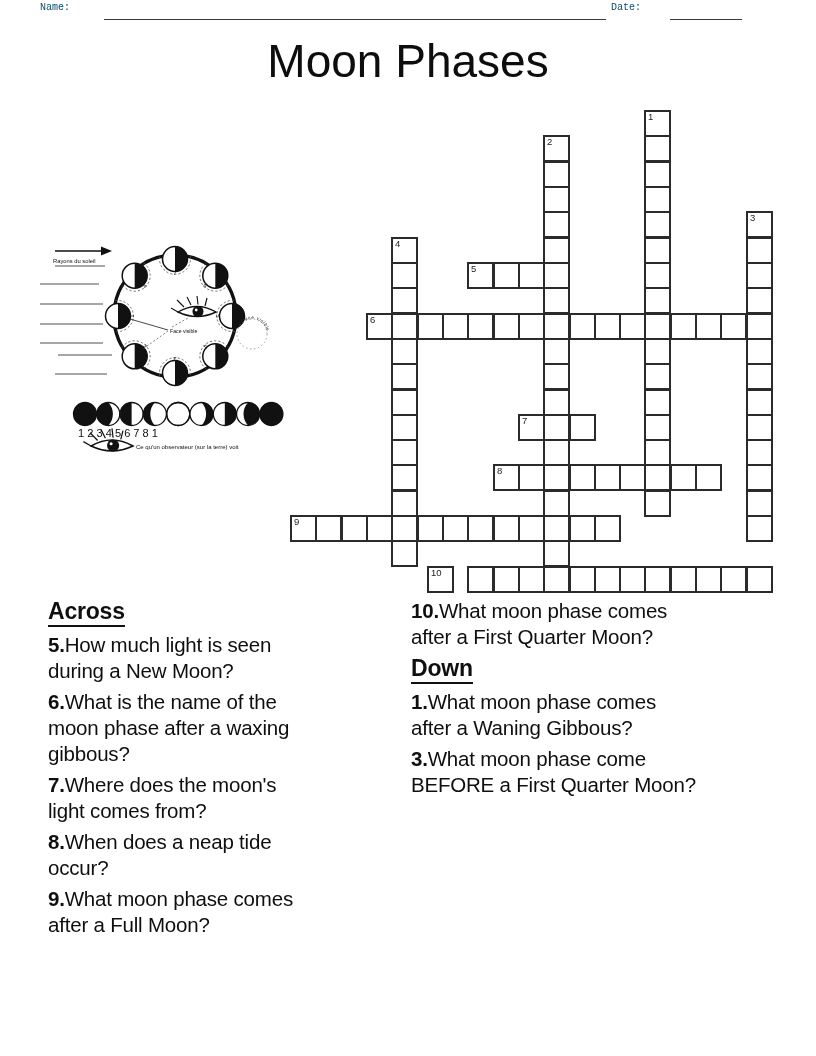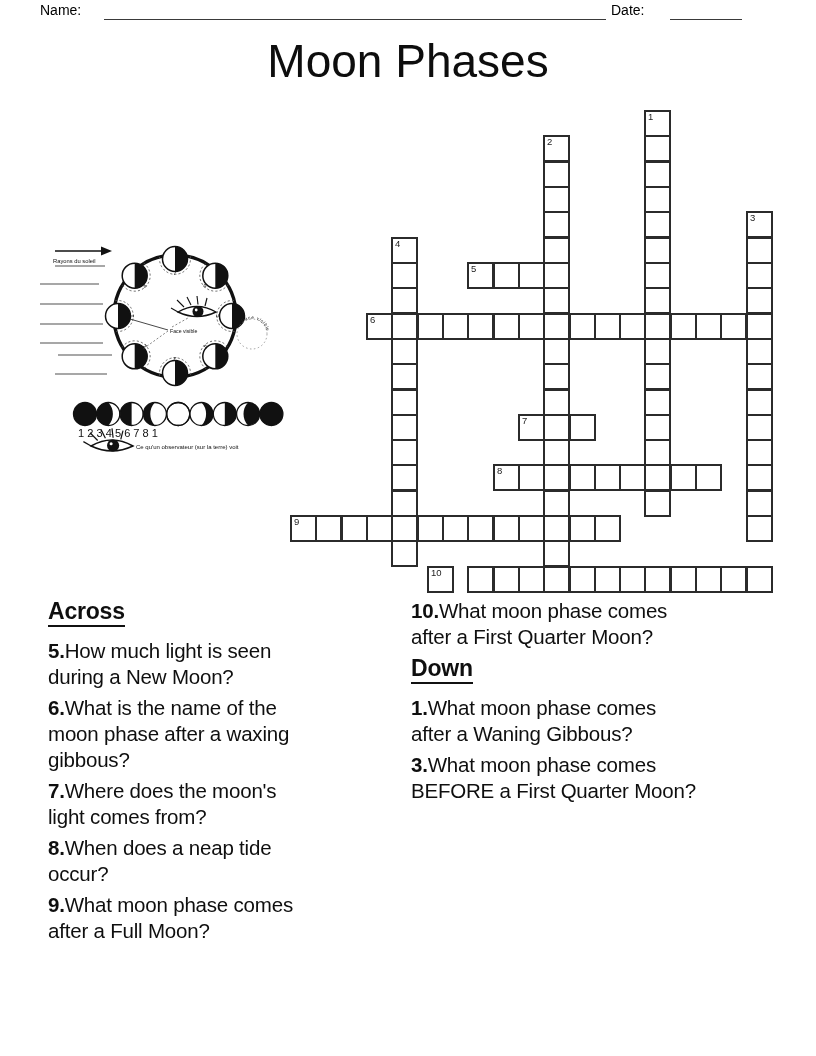--- a/index.html
+++ b/index.html
@@ -1,36 +1,36 @@
 <!DOCTYPE html>
 <html><head>
 <meta charset="utf-8">
 <style>
   html,body{margin:0;padding:0;background:#e8e8e8;}
   .page{
     position:relative;width:816px;height:1056px;background:#fff;margin:0 auto;
     font-family:"Liberation Sans","DejaVu Sans",sans-serif;color:#111;overflow:hidden;
   }
   
-  .hdr-label{position:absolute;font-size:14px;color:#000000;}
+  .hdr-label{position:absolute;font-size:10px;color:#0c4a6e;font-family:Liberation Mono, monospace;}
   .blank-line{position:absolute;border-bottom:1.5px solid #3a3a3a;height:16px;}
   
   .title{position:absolute;top:34px;left:0;width:100%;text-align:center;
     font-size:46px;letter-spacing:0px;color:#0d0d0d;font-weight:500;}
   
   .grid{position:absolute;left:290px;top:110px;width:490px;height:490px;}
   .cell{position:absolute;width:27px;height:27px;box-sizing:border-box;
     border:2px solid #2b2b2b;background:#fff;}
   .cellnum{position:absolute;top:0px;left:2px;font-size:9.5px;line-height:10px;color:#222;}
   
   .clues-col{position:absolute;font-size:20.5px;line-height:26px;color:#0f0f0f;letter-spacing:-0.2px;}
   .clues-left{left:48px;top:598px;width:355px;}
   .clues-right{left:411px;top:598px;width:372px;}
   .clue-heading{display:table;font-weight:bold;font-size:23px;line-height:26px;
-    border-bottom:2.5px solid #111;padding-bottom:1px;margin-bottom:11px;}
+    border-bottom:2.5px solid #111;padding-bottom:1px;margin-bottom:5px;}
   .clue{margin-bottom:5px;}
   .cnum{font-weight:bold;margin-right:0;}
   .ctext{white-space:pre-line;}
   
   .diagram{position:absolute;left:35px;top:240px;width:255px;height:225px;}
 </style>
 </head>
 <body>
 
 <div class="page">
@@ -342,18 +342,18 @@
     <div class="clue">
       <span class="cnum">10.</span><span class="ctext">What moon phase comes
 after a First Quarter Moon?</span>
     </div>
     <div class="clue-heading">Down</div>
     <div class="clue">
       <span class="cnum">1.</span><span class="ctext">What moon phase comes
 after a Waning Gibbous?</span>
     </div>
     <div class="clue">
-      <span class="cnum">3.</span><span class="ctext">What moon phase comes
+      <span class="cnum">3.</span><span class="ctext">What moon phase come
 BEFORE a First Quarter Moon?</span>
     </div>
   </div>
 
 </div>
 
 </body></html>

